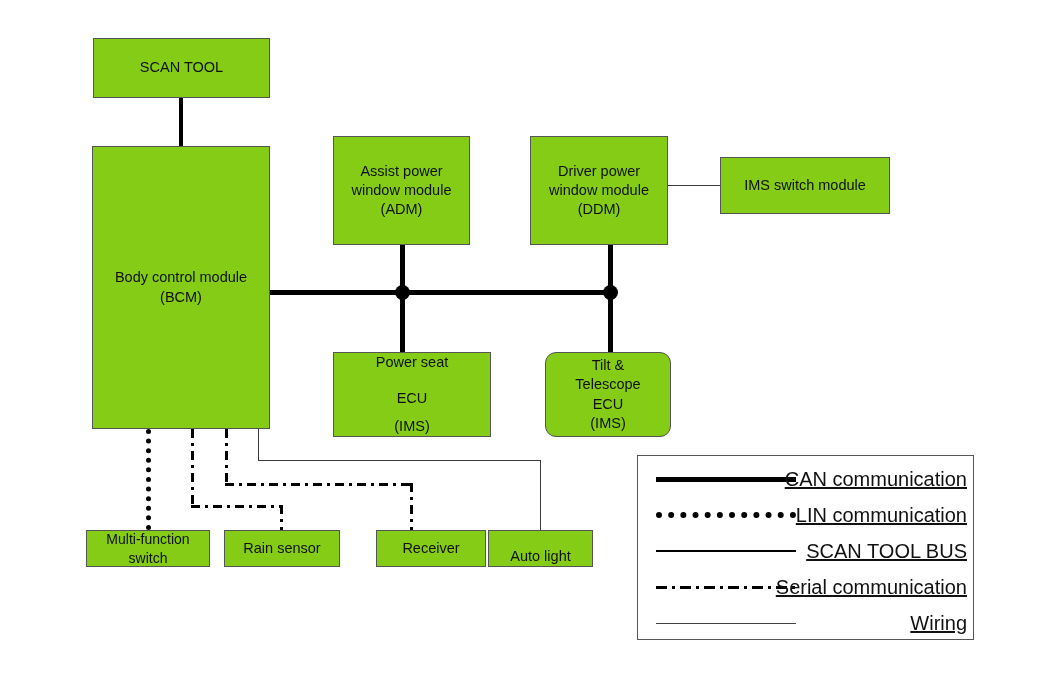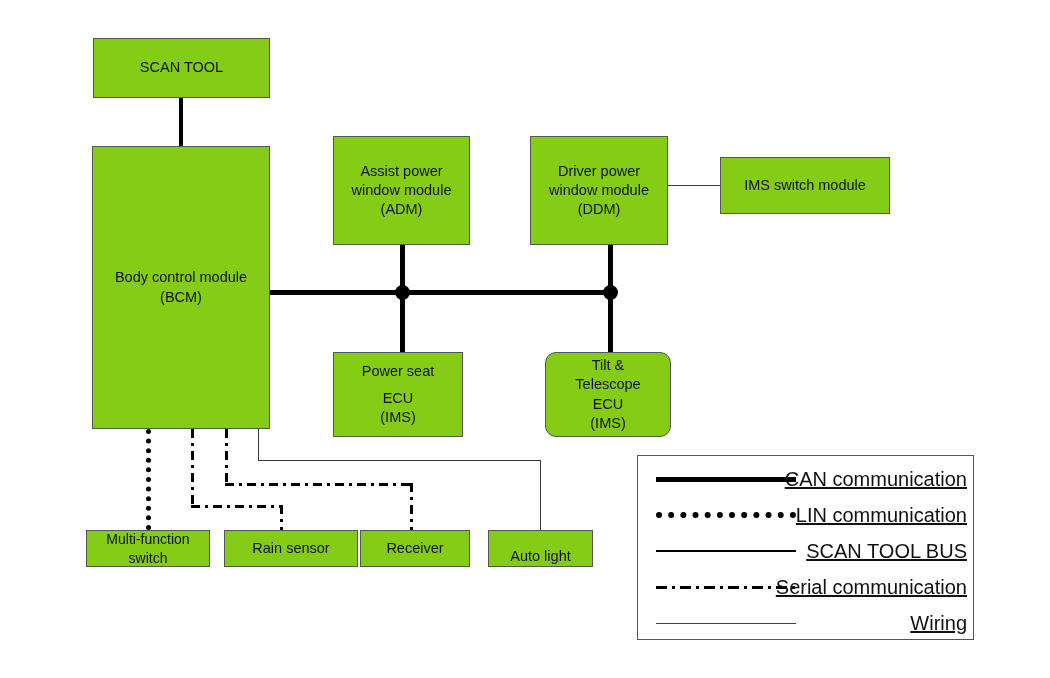--- a/index.html
+++ b/index.html
@@ -187,43 +187,43 @@
   <div class="node" style="left:530px; top:136px; width:138px; height:109px;">
     <span class="ln">Driver power</span>
     <span class="ln">window module</span>
     <span class="ln">(DDM)</span>
   </div>
 
   <div class="node" style="left:720px; top:157px; width:170px; height:57px;">
     <span class="ln">IMS switch module</span>
   </div>
 
-  <div class="node" style="left:333px; top:352px; width:130px; height:85px;">
+  <div class="node" style="left:333px; top:352px; width:158px; height:85px;justify-content:space-between;">
     <span class="ln" style="margin-bottom:8px;">Power seat</span>
     <span class="ln">ECU</span>
     <span class="ln">(IMS)</span>
   </div>
 
   <div class="node" style="left:545px; top:352px; width:126px; height:85px;border-radius:11px;">
     <span class="ln">Tilt &amp;</span>
     <span class="ln">Telescope</span>
     <span class="ln">ECU</span>
     <span class="ln">(IMS)</span>
   </div>
 
   <div class="node" style="left:86px; top:530px; width:124px; height:37px; font-size:14px;">
     <span class="ln">Multi-function</span>
     <span class="ln">switch</span>
   </div>
 
-  <div class="node" style="left:224px; top:530px; width:134px; height:37px;">
+  <div class="node" style="left:224px; top:530px; width:116px; height:37px;">
     <span class="ln">Rain sensor</span>
   </div>
 
-  <div class="node" style="left:360px; top:530px; width:110px; height:37px;">
+  <div class="node" style="left:376px; top:530px; width:110px; height:37px;">
     <span class="ln">Receiver</span>
   </div>
 
   <div class="node" style="left:488px; top:530px; width:105px; height:37px;justify-content:flex-end;">
     <span class="ln">Auto light</span>
   </div>
 
   <div id="legend" style="left:637px; top:455px; width:337px; height:185px;">
 
     <div class="leg-row" style="top:6px;">

